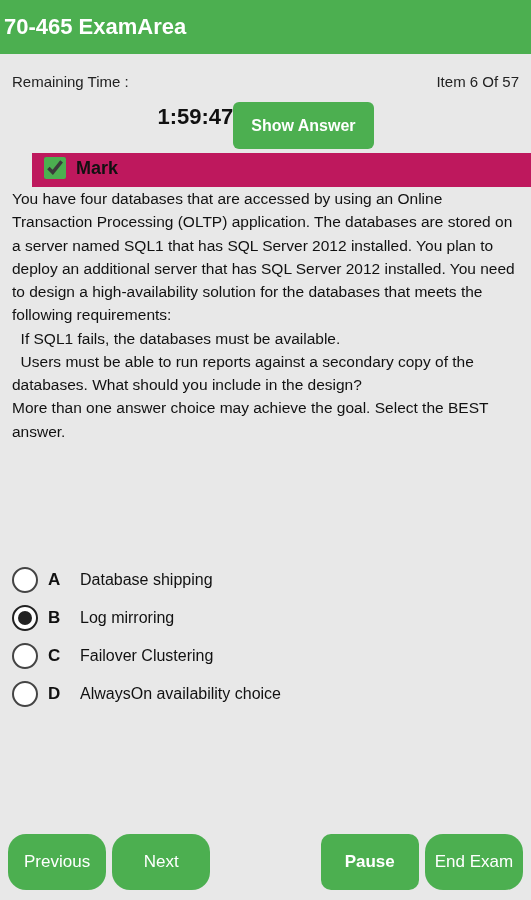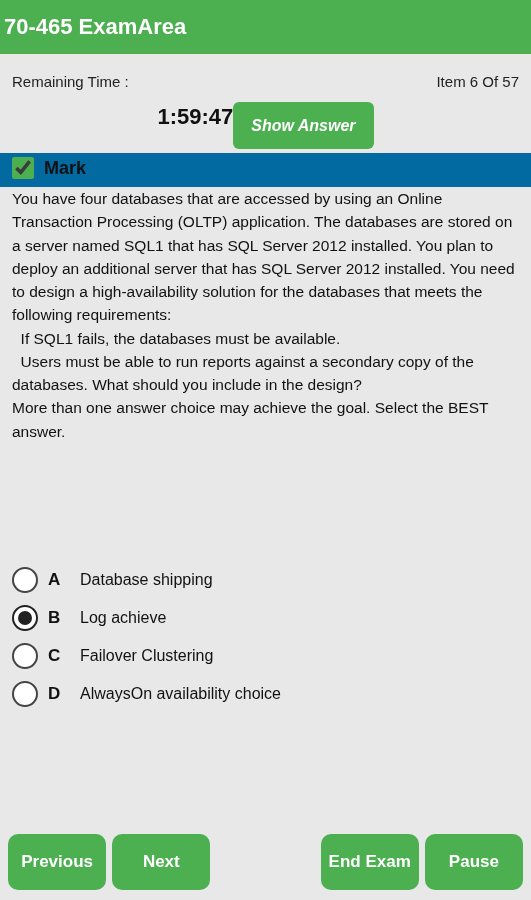--- a/index.html
+++ b/index.html
@@ -46,27 +46,27 @@
       color: white;
       border: none;
       border-radius: 6px;
       padding: 14px 18px;
       font-size: 16px;
       font-weight: bold;
       cursor: pointer;
       line-height: 1.2;
       text-align: center;
       min-width: 90px;
-      font-style: italic;
     }
     #mark-row {
       display: flex;
       align-items: center;
       padding: 4px 12px 8px 12px;
-      background: #0369a1;
+      background: #be185d;
+      margin-left: 32px;
     }
     #mark-checkbox {
       width: 22px;
       height: 22px;
       accent-color: #4caf50;
       margin-right: 10px;
       cursor: pointer;
     }
     #mark-label {
       font-size: 18px;
@@ -133,23 +133,23 @@
       display: flex;
       background: #e8e8e8;
       padding: 10px 8px;
       gap: 6px;
       justify-content: space-between;
     }
     .bottom-btn {
       background: #4caf50;
       color: white;
       border: none;
-      border-radius: 10px;
+      border-radius: 18px;
       font-size: 17px;
-      font-weight: bold;
+      font-weight: normal;
       cursor: pointer;
       flex: 1;
       padding: 18px 0;
       text-align: center;
     }
     #pause-btn {
       background: #4caf50;
       color: white;
       border: none;
       border-radius: 10px;
@@ -195,35 +195,35 @@
 
 <div id="options-area">
   <div class="option-row">
     <div class="option-radio"></div>
     <span class="option-letter">A</span>
     <span class="option-text">Database shipping</span>
   </div>
   <div class="option-row">
     <div class="option-radio selected"></div>
     <span class="option-letter">B</span>
-    <span class="option-text">Log achieve</span>
+    <span class="option-text">Log mirroring</span>
   </div>
   <div class="option-row">
     <div class="option-radio"></div>
     <span class="option-letter">C</span>
     <span class="option-text">Failover Clustering</span>
   </div>
   <div class="option-row">
     <div class="option-radio"></div>
     <span class="option-letter">D</span>
     <span class="option-text">AlwaysOn availability choice</span>
   </div>
 </div>
 
 <div id="spacer"></div>
 
 <div id="bottom-bar">
   <button class="bottom-btn">Previous</button>
   <button class="bottom-btn">Next</button>
   <div class="divider-spacer"></div>
+  <button id="pause-btn" class="bottom-btn">Pause</button>
   <button class="bottom-btn">End Exam</button>
-  <button id="pause-btn" class="bottom-btn">Pause</button>
 </div>
 
 </body></html>

